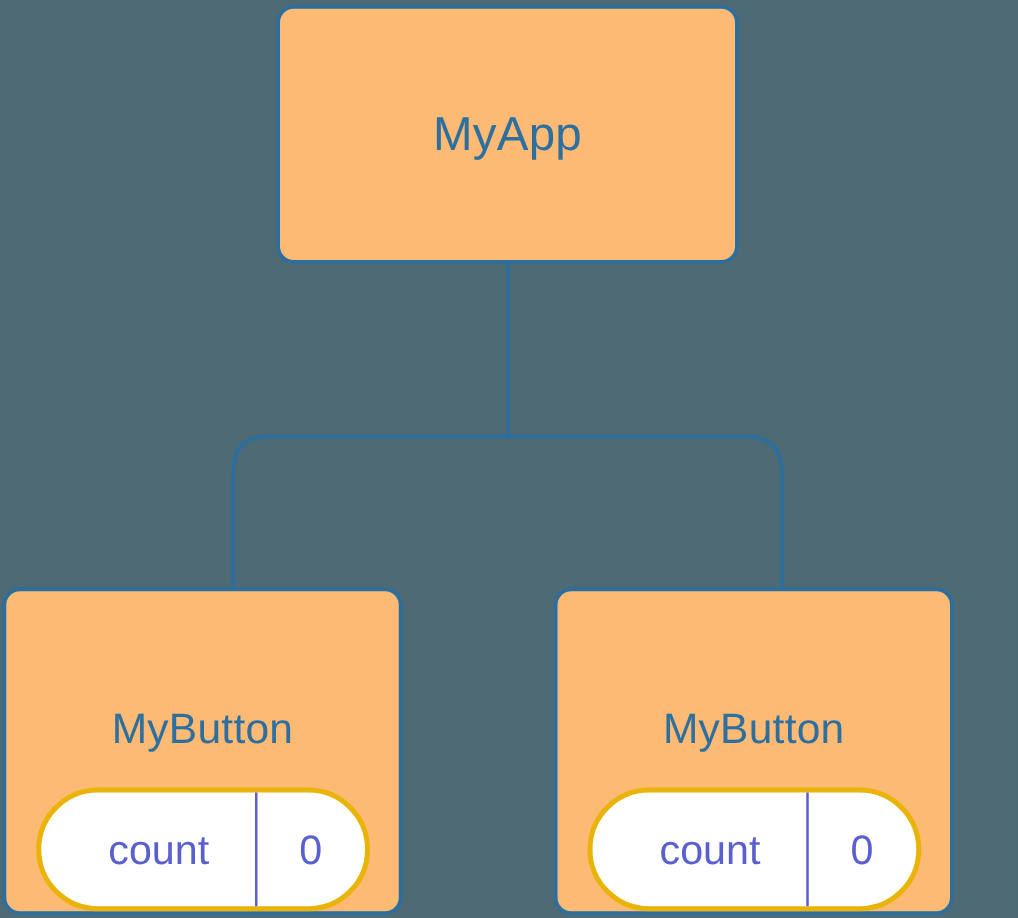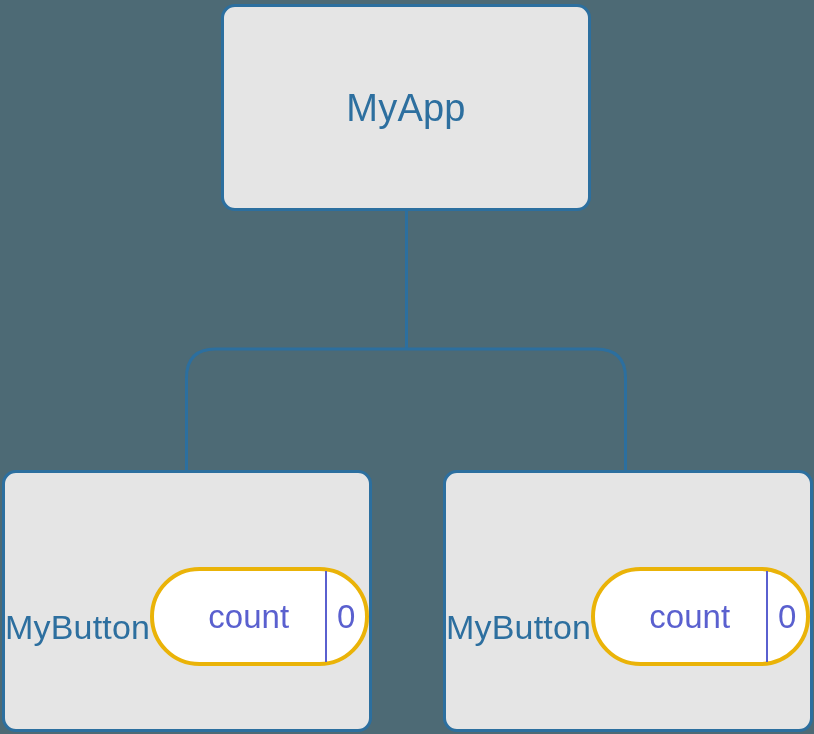--- a/index.html
+++ b/index.html
@@ -25,21 +25,21 @@
     position: absolute;
     left: 0;
     top: 0;
     width: 814px;
     height: 734px;
     pointer-events: none;
   }
 
   .node {
     position: absolute;
-    background: #e5e5e5;
+    background: #fdba74;
     border: 3px solid #2c6f9f;
     border-radius: 14px;
     box-sizing: border-box;
   }
 
   .node-root {
     left: 221px;
     top: 4px;
     width: 370px;
     height: 207px;
@@ -51,25 +51,26 @@
   .node-title-root {
     color: #2d6f9f;
     font-size: 38px;
     line-height: 1;
     letter-spacing: 0.2px;
     white-space: nowrap;
   }
 
   .node-child {
     top: 470px;
-    width: 370px;
+    width: 320px;
     height: 262px;
     display: flex;
-    flex-direction: row;
+    flex-direction: column;
     align-items: center;
+    justify-content: flex-end;
   }
   .node-child-left  { left: 2px; }
   .node-child-right { left: 443px; }
 
   .node-title-child {
     color: #2d6f9f;
     font-size: 34px;
     line-height: 1;
     letter-spacing: 0.2px;
     white-space: nowrap;

